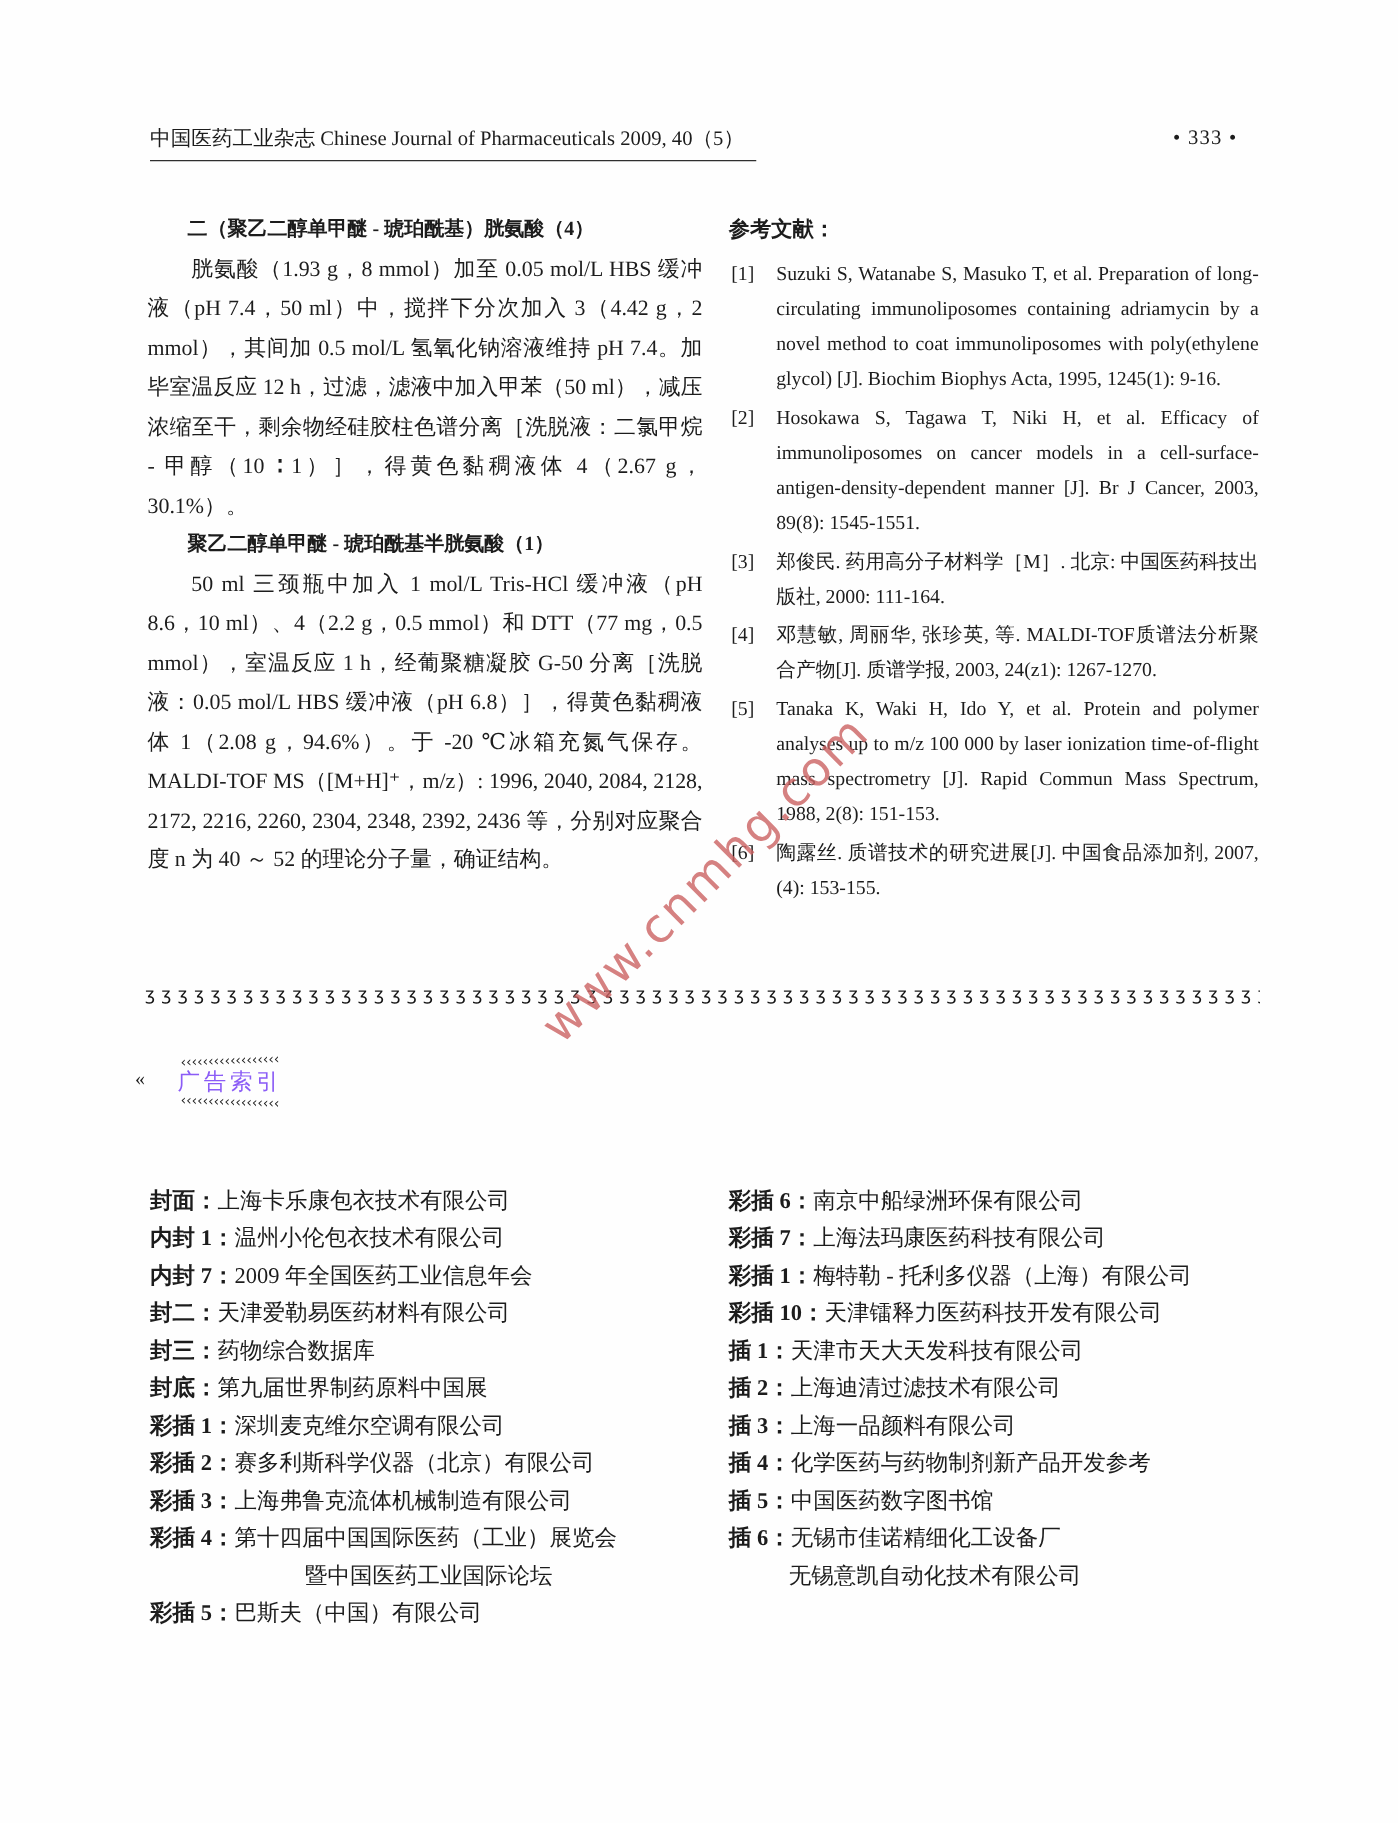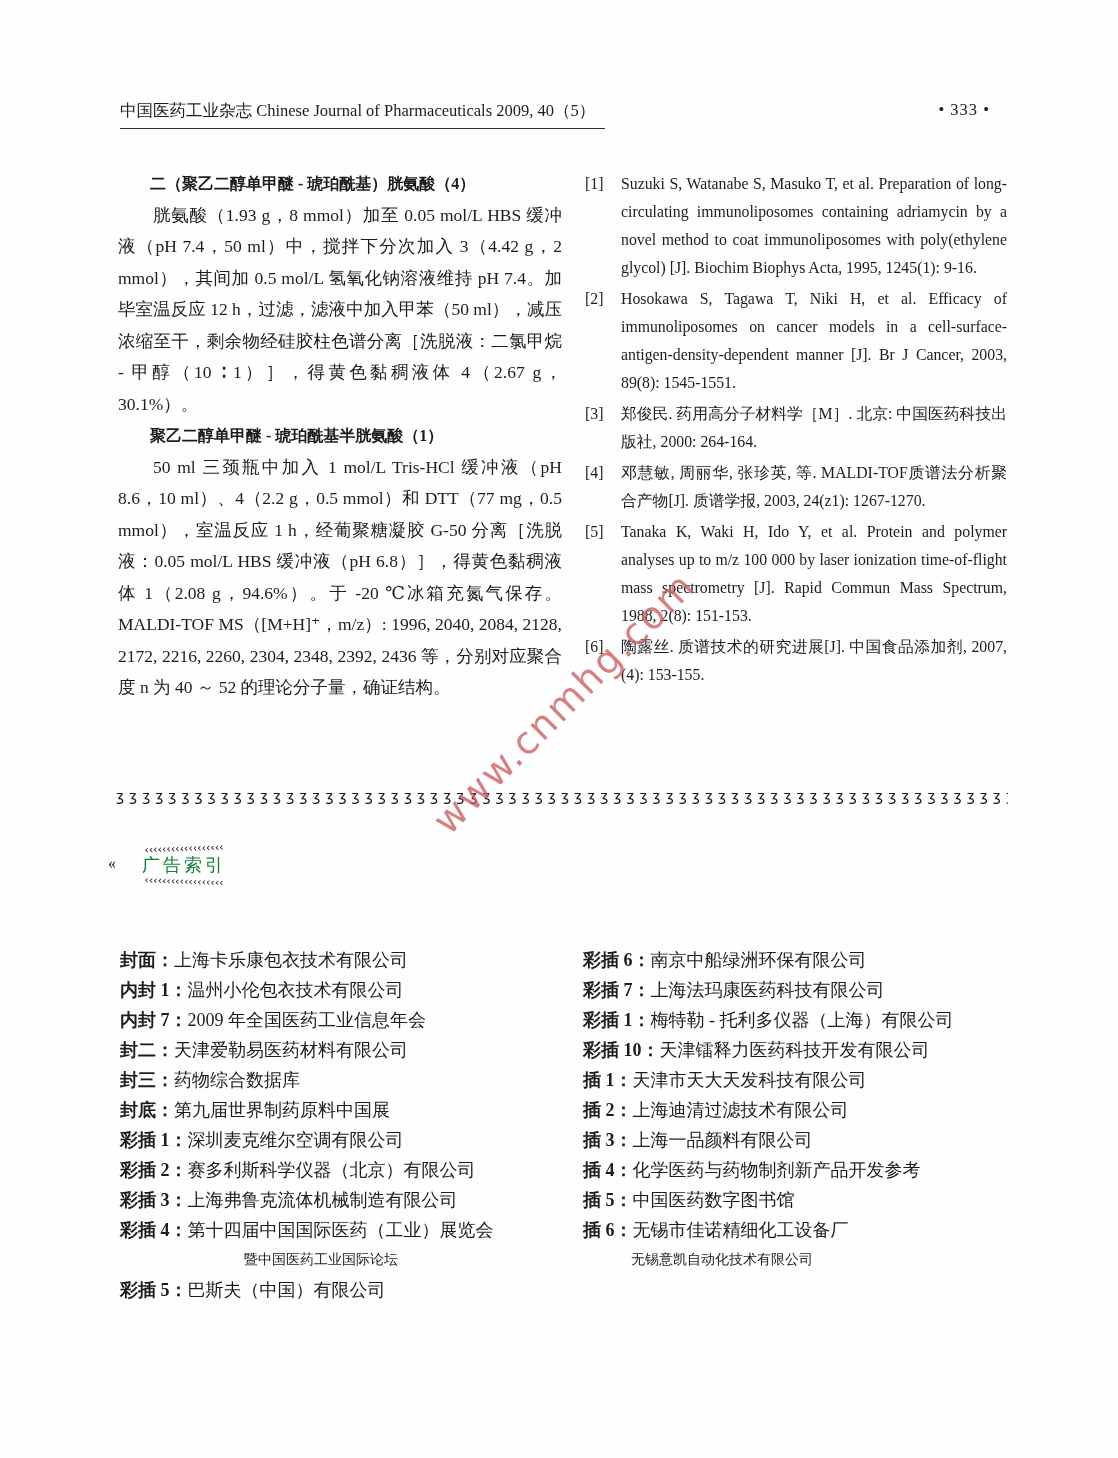--- a/index.html
+++ b/index.html
@@ -61,29 +61,29 @@
 
   
   .ad-badge { position: absolute; left: 118px; top: 842px; width: 132px; text-align: center; }
   .badge-orn {
     display: block; font-size: 11px; line-height: 10px; letter-spacing: 0px;
     color: #222; font-family: "DejaVu Sans", sans-serif;
     white-space: nowrap; overflow: hidden;
   }
   .badge-orn.top { transform: translateY(2px) rotate(-2deg); }
   .badge-orn.bottom { transform: translateY(-1px) rotate(2deg); }
-  .badge-label { display: block; font-size: 18px; line-height: 26px; letter-spacing: 3px; color: #15803d; }
+  .badge-label { display: block; font-size: 18px; line-height: 26px; letter-spacing: 3px; color: #8b5cf6; }
   .badge-tail { position: absolute; left: -10px; top: 13px; font-size: 16px; color: #222; }
 
   
   .ads-left  { position: absolute; left: 120px; top: 945px; width: 450px; }
   .ads-right { position: absolute; left: 583px; top: 945px; width: 440px; }
   .ad-item { font-size: 18px; line-height: 30px; white-space: nowrap; }
   .ad-label { font-weight: bold; }
-  .ad-cont { font-size: 14px; line-height: 30px; }
+  .ad-cont { font-size: 18px; line-height: 30px; }
   .ad-cont-left { padding-left: 124px; }
   .ad-cont-right { padding-left: 48px; }
 </style>
 </head>
 <body>
 
 <div class="page">
 
   <div class="header">
     <span class="header-left">中国医药工业杂志  Chinese Journal of  Pharmaceuticals 2009, 40（5）</span>
@@ -91,31 +91,32 @@
   </div>
 
   <div class="col-left">
     <h3>二（聚乙二醇单甲醚 - 琥珀酰基）胱氨酸（4）</h3>
     <p>胱氨酸（1.93 g，8 mmol）加至 0.05 mol/L HBS 缓冲液（pH 7.4，50 ml）中，搅拌下分次加入 3（4.42 g，2 mmol），其间加 0.5 mol/L 氢氧化钠溶液维持 pH 7.4。加毕室温反应 12 h，过滤，滤液中加入甲苯（50 ml），减压浓缩至干，剩余物经硅胶柱色谱分离［洗脱液：二氯甲烷 - 甲醇（10 ∶ 1）］，得黄色黏稠液体 4（2.67 g，30.1%）。</p>
     <h3>聚乙二醇单甲醚 - 琥珀酰基半胱氨酸（1）</h3>
     <p>50 ml 三颈瓶中加入 1 mol/L Tris-HCl 缓冲液（pH 8.6，10 ml）、4（2.2 g，0.5 mmol）和 DTT（77 mg，0.5 mmol），室温反应 1 h，经葡聚糖凝胶 G-50 分离［洗脱液：0.05 mol/L HBS 缓冲液（pH 6.8）］，得黄色黏稠液体 1（2.08 g，94.6%）。于 -20 ℃冰箱充氮气保存。MALDI-TOF MS（[M+H]⁺，m/z）: 1996, 2040, 2084, 2128, 2172, 2216, 2260, 2304, 2348, 2392, 2436 等，分别对应聚合度 n 为 40 ～ 52 的理论分子量，确证结构。</p>
   </div>
 
   <div class="col-right">
+    <h3 class="refs-heading">参考文献：</h3>
     <div class="ref-item">
       <span class="ref-num">[1]</span>
       <span>Suzuki S, Watanabe S, Masuko T, et al. Preparation of long-circulating immunoliposomes containing adriamycin by a novel method to coat immunoliposomes with poly(ethylene glycol) [J]. Biochim Biophys Acta, 1995, 1245(1): 9-16.</span>
     </div>
     <div class="ref-item">
       <span class="ref-num">[2]</span>
       <span>Hosokawa S, Tagawa T, Niki H, et al. Efficacy of immunoliposomes on cancer models in a cell-surface-antigen-density-dependent manner [J]. Br J Cancer, 2003, 89(8): 1545-1551.</span>
     </div>
     <div class="ref-item">
       <span class="ref-num">[3]</span>
-      <span>郑俊民. 药用高分子材料学［M］. 北京: 中国医药科技出版社, 2000: 264-164.</span>
+      <span>郑俊民. 药用高分子材料学［M］. 北京: 中国医药科技出版社, 2000: 111-164.</span>
     </div>
     <div class="ref-item">
       <span class="ref-num">[4]</span>
       <span>邓慧敏, 周丽华, 张珍英, 等. MALDI-TOF质谱法分析聚合产物[J]. 质谱学报, 2003, 24(z1): 1267-1270.</span>
     </div>
     <div class="ref-item">
       <span class="ref-num">[5]</span>
       <span>Tanaka K, Waki H, Ido Y, et al. Protein and polymer analyses up to m/z 100 000 by laser ionization time-of-flight mass spectrometry [J]. Rapid Commun Mass Spectrum, 1988, 2(8): 151-153.</span>
     </div>
     <div class="ref-item">

